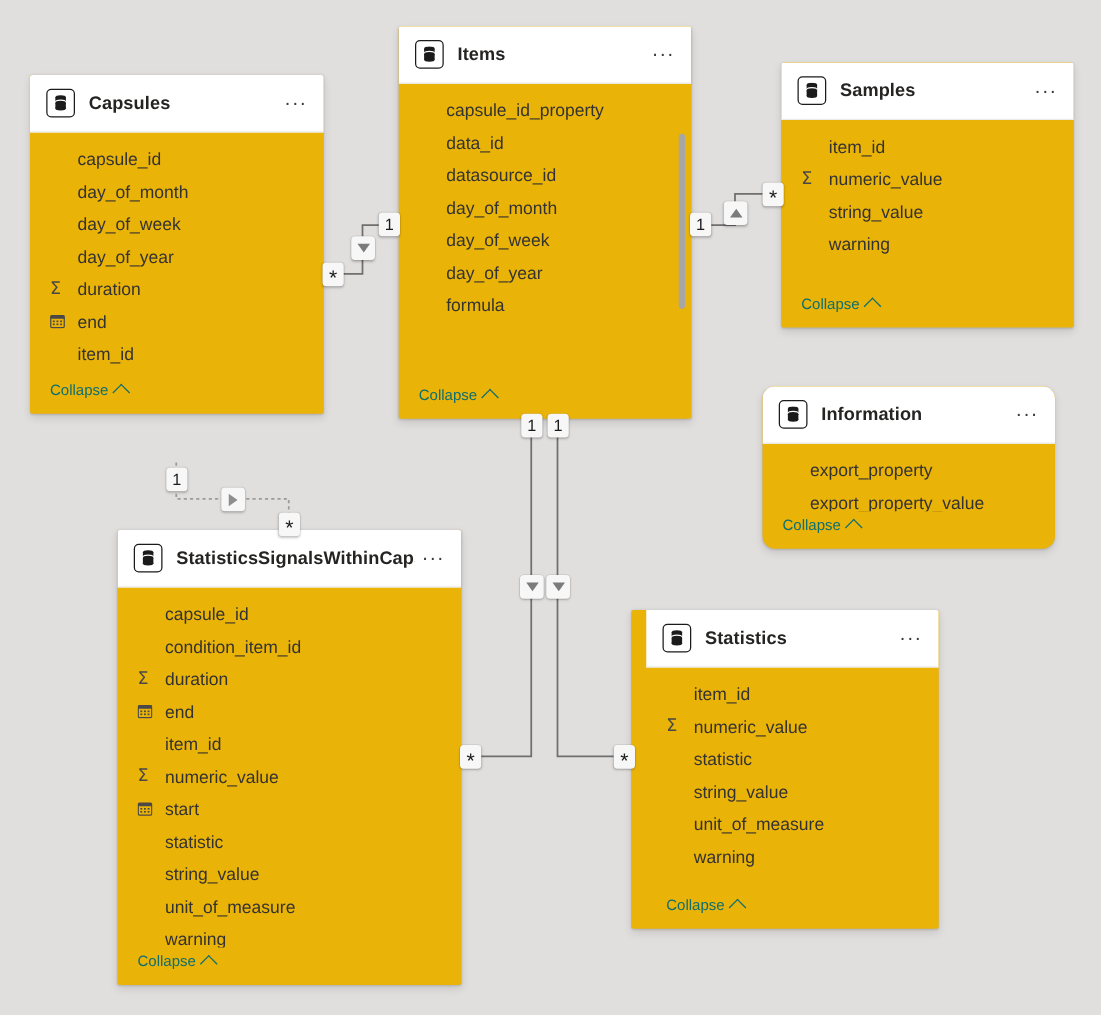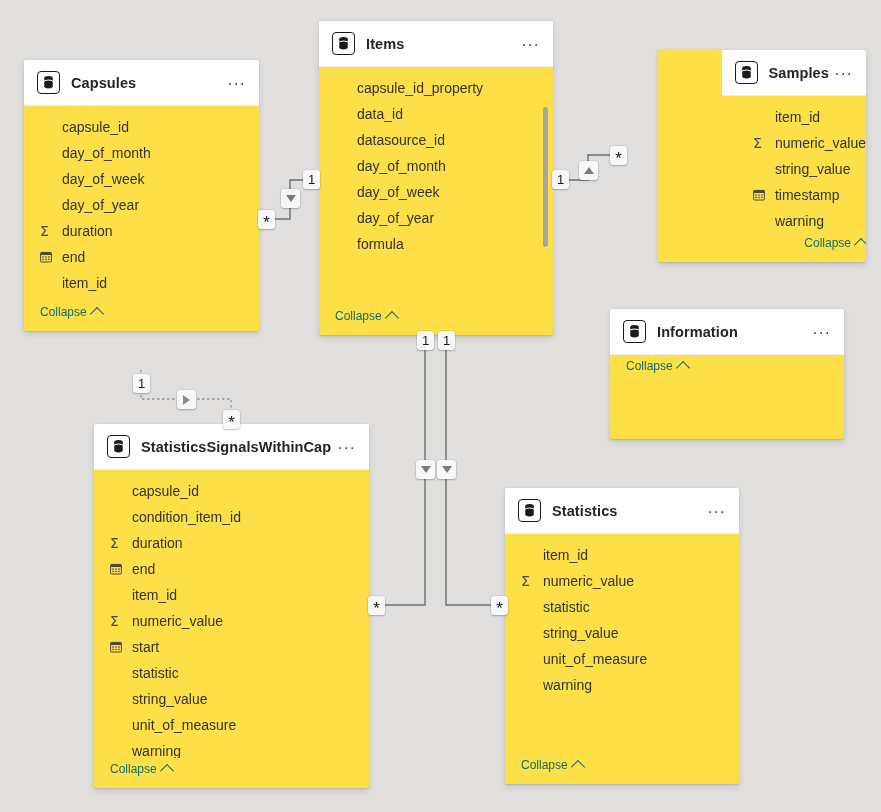--- a/index.html
+++ b/index.html
@@ -83,21 +83,21 @@
     border-left: 7px solid #8e8e8e;
     border-right: none;
     border-top: 5.5px solid transparent;
     border-bottom: 5.5px solid transparent;
   }
 
   
   .table-card {
     position: absolute;
     z-index: 2;
-    background: #fde047;
+    background: #eab308;
     border-radius: 2px;
     box-shadow: 0 0.6px 1.8px rgba(0,0,0,0.13), 0 3px 7px rgba(0,0,0,0.11);
     display: flex;
     flex-direction: column;
     overflow: hidden;
   }
   .card-header {
     height: 45px;
     min-height: 45px;
     display: flex;
@@ -338,21 +338,21 @@
             <span class="field-ico blank"></span>
             <span class="field-name">formula</span>
           </div>
           <div class="vscroll" style="top:40px;height:140px;"></div>
         </div>
         <div class="collapse-row">
           <span class="ctext">Collapse</span>
           <span class="chev"></span>
         </div>
       </div>
-      <div class="table-card" style="left: 658px; top: 50px; width: 208px; height: 212px; align-items: flex-end;">
+      <div class="table-card" style="left: 625px; top: 50px; width: 234px; height: 212px;">
         <div class="card-header">
           <span class="tbl-icon">
             <svg width="11" height="13" viewBox="0 0 11 13">
               <ellipse cx="5.5" cy="2" rx="4.2" ry="1.9" fill="#1b1b1b"></ellipse>
               <rect x="1.3" y="2" width="8.4" height="3.1" fill="#1b1b1b"></rect>
               <ellipse cx="5.5" cy="5.2" rx="4.2" ry="1.7" fill="#ffffff"></ellipse>
               <ellipse cx="5.5" cy="6.4" rx="4.2" ry="1.8" fill="#1b1b1b"></ellipse>
               <rect x="1.3" y="6.4" width="8.4" height="4.2" fill="#1b1b1b"></rect>
               <ellipse cx="5.5" cy="10.6" rx="4.2" ry="1.8" fill="#1b1b1b"></ellipse>
             </svg>
@@ -369,65 +369,60 @@
             <span class="field-ico">
               <span class="sig">Σ</span>
             </span>
             <span class="field-name">numeric_value</span>
           </div>
           <div class="field-row">
             <span class="field-ico blank"></span>
             <span class="field-name">string_value</span>
           </div>
           <div class="field-row">
-            <span class="field-ico">
-              <svg width="12" height="12" viewBox="0 0 12 12">
-                <rect x="0.6" y="1.4" width="10.8" height="9.6" rx="1" fill="none" stroke="#4a4948" stroke-width="1"></rect>
-                <rect x="0.6" y="1.4" width="10.8" height="2.6" fill="#4a4948"></rect>
-                <rect x="2.3" y="5.4" width="1.5" height="1.3" fill="#4a4948"></rect>
-                <rect x="5.2" y="5.4" width="1.5" height="1.3" fill="#4a4948"></rect>
-                <rect x="8.1" y="5.4" width="1.5" height="1.3" fill="#4a4948"></rect>
-                <rect x="2.3" y="7.8" width="1.5" height="1.3" fill="#4a4948"></rect>
-                <rect x="5.2" y="7.8" width="1.5" height="1.3" fill="#4a4948"></rect>
-                <rect x="8.1" y="7.8" width="1.5" height="1.3" fill="#4a4948"></rect>
-              </svg>
-            </span>
-            <span class="field-name">timestamp</span>
-          </div>
-          <div class="field-row">
             <span class="field-ico blank"></span>
             <span class="field-name">warning</span>
           </div>
         </div>
         <div class="collapse-row">
           <span class="ctext">Collapse</span>
           <span class="chev"></span>
         </div>
       </div>
-      <div class="table-card" style="left: 610px; top: 309px; width: 234px; height: 130px;">
+      <div class="table-card" style="left: 610px; top: 309px; width: 234px; height: 130px; border-radius: 10px;">
         <div class="card-header">
           <span class="tbl-icon">
             <svg width="11" height="13" viewBox="0 0 11 13">
               <ellipse cx="5.5" cy="2" rx="4.2" ry="1.9" fill="#1b1b1b"></ellipse>
               <rect x="1.3" y="2" width="8.4" height="3.1" fill="#1b1b1b"></rect>
               <ellipse cx="5.5" cy="5.2" rx="4.2" ry="1.7" fill="#ffffff"></ellipse>
               <ellipse cx="5.5" cy="6.4" rx="4.2" ry="1.8" fill="#1b1b1b"></ellipse>
               <rect x="1.3" y="6.4" width="8.4" height="4.2" fill="#1b1b1b"></rect>
               <ellipse cx="5.5" cy="10.6" rx="4.2" ry="1.8" fill="#1b1b1b"></ellipse>
             </svg>
           </span>
           <span class="card-title">Information</span>
           <span class="ellipsis-btn">...</span>
         </div>
+        <div class="field-list">
+          <div class="field-row">
+            <span class="field-ico blank"></span>
+            <span class="field-name">export_property</span>
+          </div>
+          <div class="field-row">
+            <span class="field-ico blank"></span>
+            <span class="field-name">export_property_value</span>
+          </div>
+        </div>
         <div class="collapse-row">
           <span class="ctext">Collapse</span>
           <span class="chev"></span>
         </div>
       </div>
-      <div class="table-card" style="left: 505px; top: 488px; width: 234px; height: 296px;">
+      <div class="table-card" style="left: 505px; top: 488px; width: 234px; height: 255px; padding-left: 12px;">
         <div class="card-header">
           <span class="tbl-icon">
             <svg width="11" height="13" viewBox="0 0 11 13">
               <ellipse cx="5.5" cy="2" rx="4.2" ry="1.9" fill="#1b1b1b"></ellipse>
               <rect x="1.3" y="2" width="8.4" height="3.1" fill="#1b1b1b"></rect>
               <ellipse cx="5.5" cy="5.2" rx="4.2" ry="1.7" fill="#ffffff"></ellipse>
               <ellipse cx="5.5" cy="6.4" rx="4.2" ry="1.8" fill="#1b1b1b"></ellipse>
               <rect x="1.3" y="6.4" width="8.4" height="4.2" fill="#1b1b1b"></rect>
               <ellipse cx="5.5" cy="10.6" rx="4.2" ry="1.8" fill="#1b1b1b"></ellipse>
             </svg>

